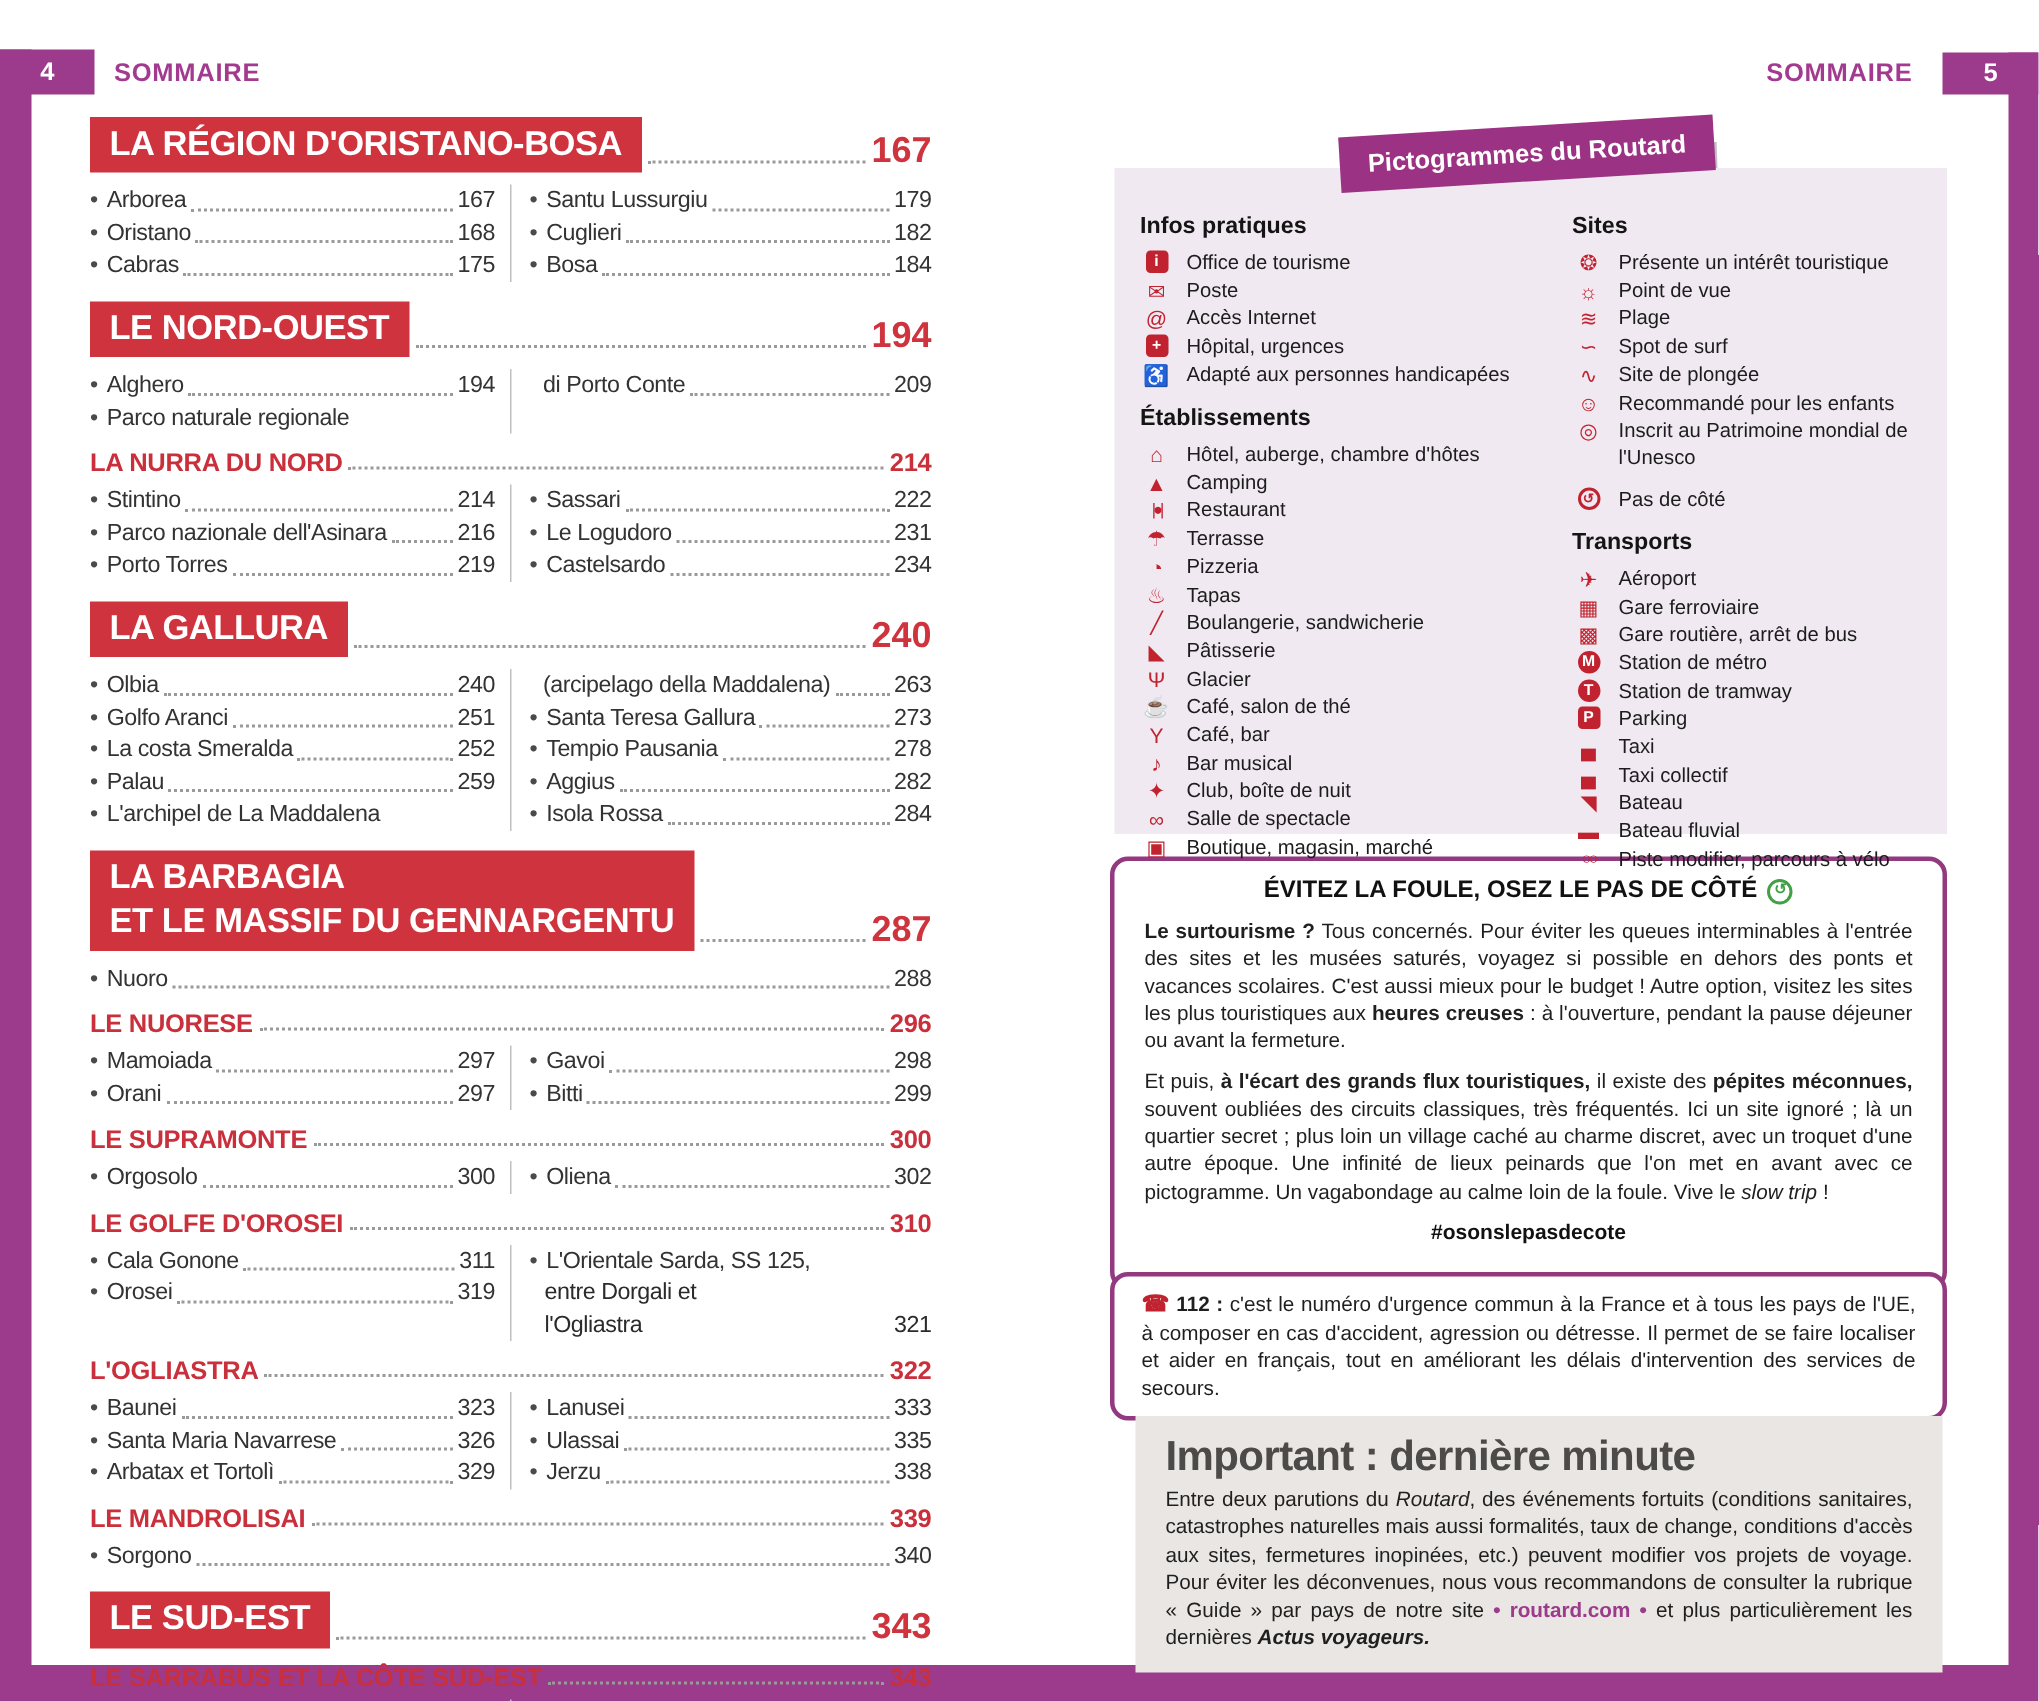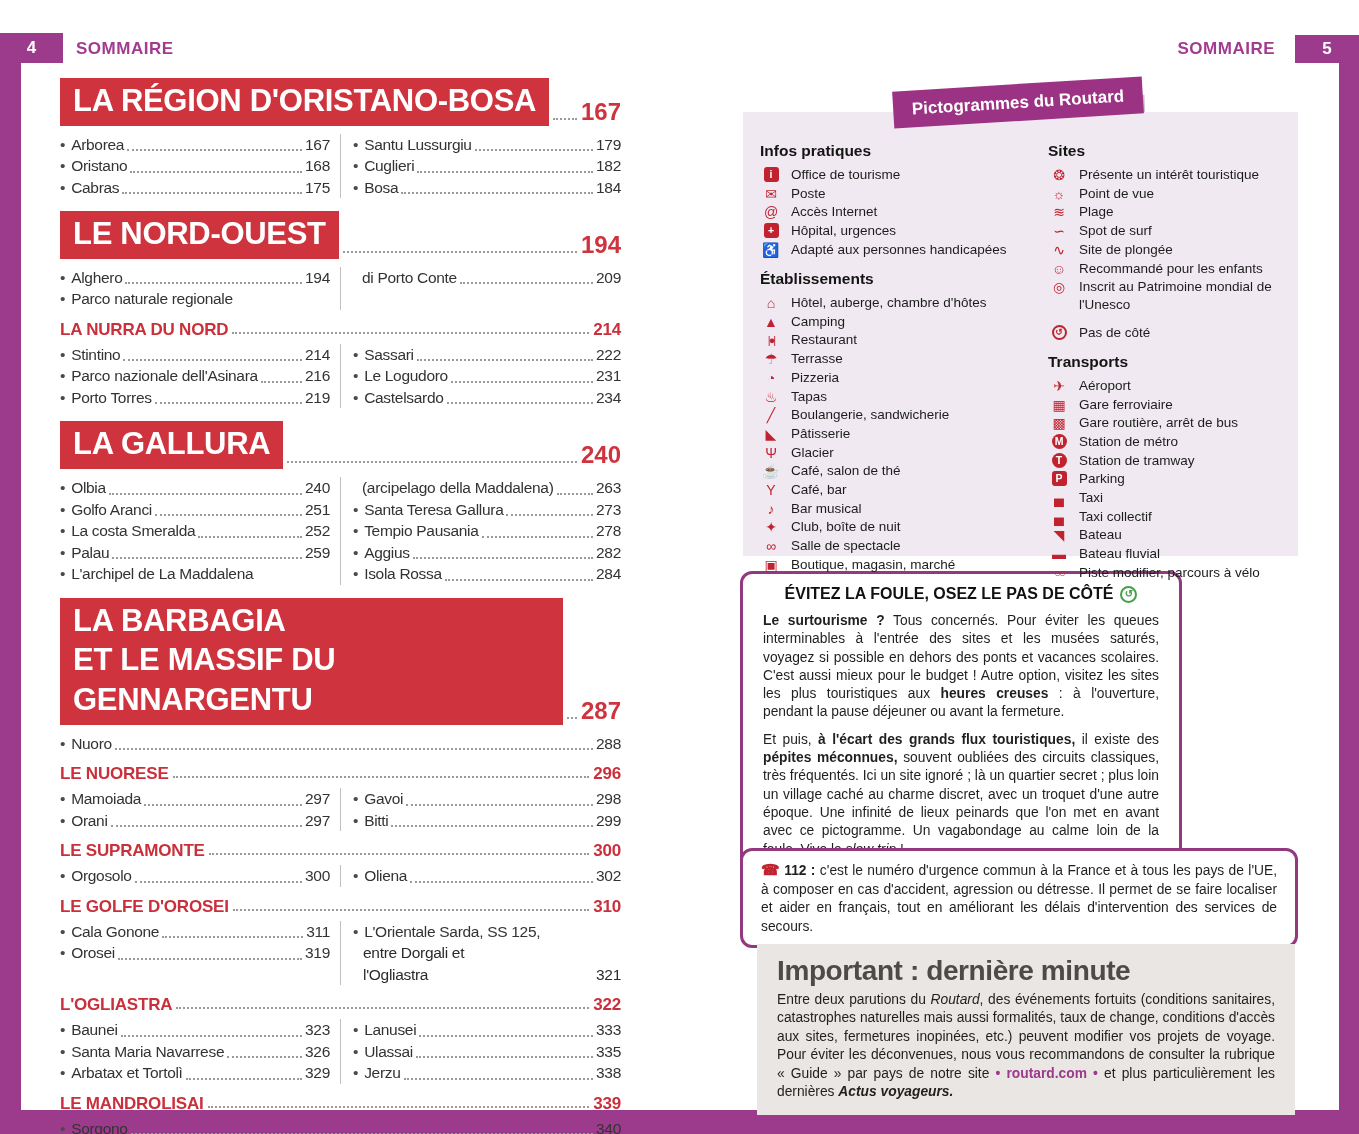--- a/index.html
+++ b/index.html
@@ -19,21 +19,21 @@
   .hdr{position:absolute;top:39px;color:#a23b8f;font-weight:bold;font-size:17px;letter-spacing:.5px;}
   #hdr-left{left:76px;}
   #hdr-right{right:84px;}
 
   
   #toc{position:absolute;left:60px;top:74px;width:561px;}
   .head{display:flex;align-items:flex-end;}
   .head .lead{flex:1;border-bottom:2px dotted #9a9a9a;margin:0 4px 6px 4px;min-width:10px;}
   .head.banner{margin:13px 0 8px;}
   .head.banner:first-child{margin-top:4px;}
-  .head.banner .ht{background:#cf333d;color:#fff;font-weight:bold;font-size:31px;
+  .head.banner .ht{background:#cf333d;color:#fff;font-weight:bold;font-size:23px;
     line-height:1.28;padding:3px 13px 5px;letter-spacing:-.3px;}
   .head.banner .hpage{color:#cf333d;font-size:24px;font-weight:bold;}
   .head.sub{margin:10px 0 4px;}
   .head.sub .ht,.head.sub .hpage{color:#c9303c;font-weight:bold;font-size:17px;letter-spacing:-.2px;}
   .cols{display:flex;margin:2px 0;}
   .col-l{width:270px;padding-right:10px;}
   .col-r{flex:1;border-left:1.5px solid #c0c0c0;padding-left:12px;}
   .item{display:flex;align-items:flex-end;line-height:21.5px;font-size:15.5px;letter-spacing:-.3px;color:#333;}
   .item .bullet{margin-right:6px;color:#4a4a4a;}
   .item .lead{flex:1;border-bottom:2px dotted #9a9a9a;margin:0 3px 4px 3px;min-width:6px;}
@@ -61,21 +61,21 @@
   .pi.narrow{letter-spacing:-2px;font-size:11px;}
   .pi .bdg{display:inline-block;background:#c0232f;color:#fff;border-radius:50%;width:15px;height:15px;
     line-height:15px;font-size:10.5px;font-weight:bold;text-align:center;vertical-align:top;margin-top:1px;}
   .pi .bdg.sq{border-radius:3px;}
   .pi .bdg.ring{background:transparent;border:2px solid #c0232f;color:#c0232f;width:11px;height:11px;
     line-height:10px;font-size:9px;}
   .plabel{font-size:13.5px;color:#1c1c1c;}
 
   
   .pbox{position:absolute;box-sizing:border-box;border:3px solid #93397f;border-radius:12px;background:#fff;}
-  #avoid-box{left:740px;top:571px;width:442px;padding:11px 20px 8px;}
+  #avoid-box{left:740px;top:571px;width:558px;padding:11px 20px 8px;}
   #avoid-title{display:flex;align-items:center;justify-content:center;font-weight:bold;font-size:16px;
     color:#111;margin-bottom:9px;gap:7px;}
   .gring{display:inline-block;border:2.5px solid #43a047;color:#43a047;border-radius:50%;width:13px;height:13px;
     line-height:12px;font-size:10px;font-weight:bold;text-align:center;}
   .ptxt{font-size:13.8px;line-height:18.3px;text-align:justify;color:#1f1f1f;margin:0 0 9px;}
   #avoid-hashtag{text-align:center;font-weight:bold;font-size:14px;color:#111;margin:2px 0 20px;}
   #emergency-box{left:740px;top:848px;width:558px;padding:10px 18px 9px;font-size:13.8px;
     line-height:18.6px;text-align:justify;color:#1f1f1f;}
   .phone{color:#c0232f;font-size:15px;margin-right:4px;font-weight:bold;}
   #important-box{position:absolute;left:757px;top:944px;width:538px;box-sizing:border-box;

